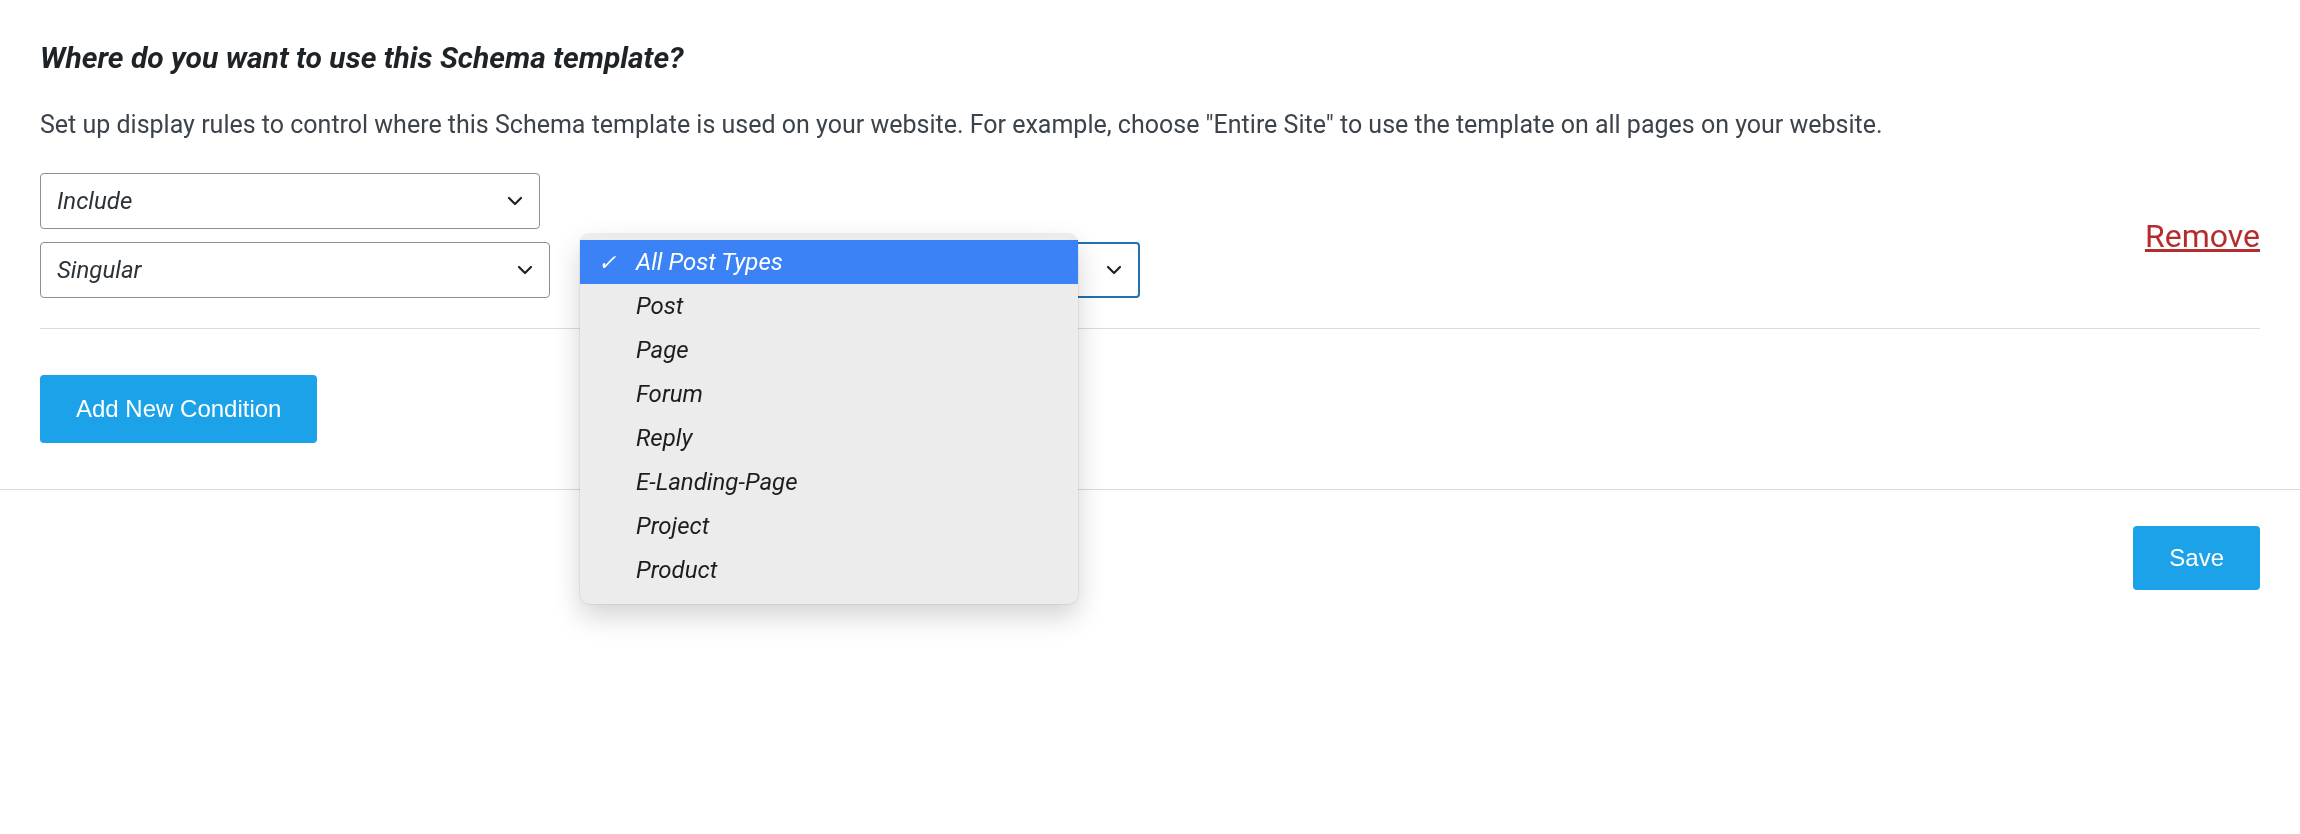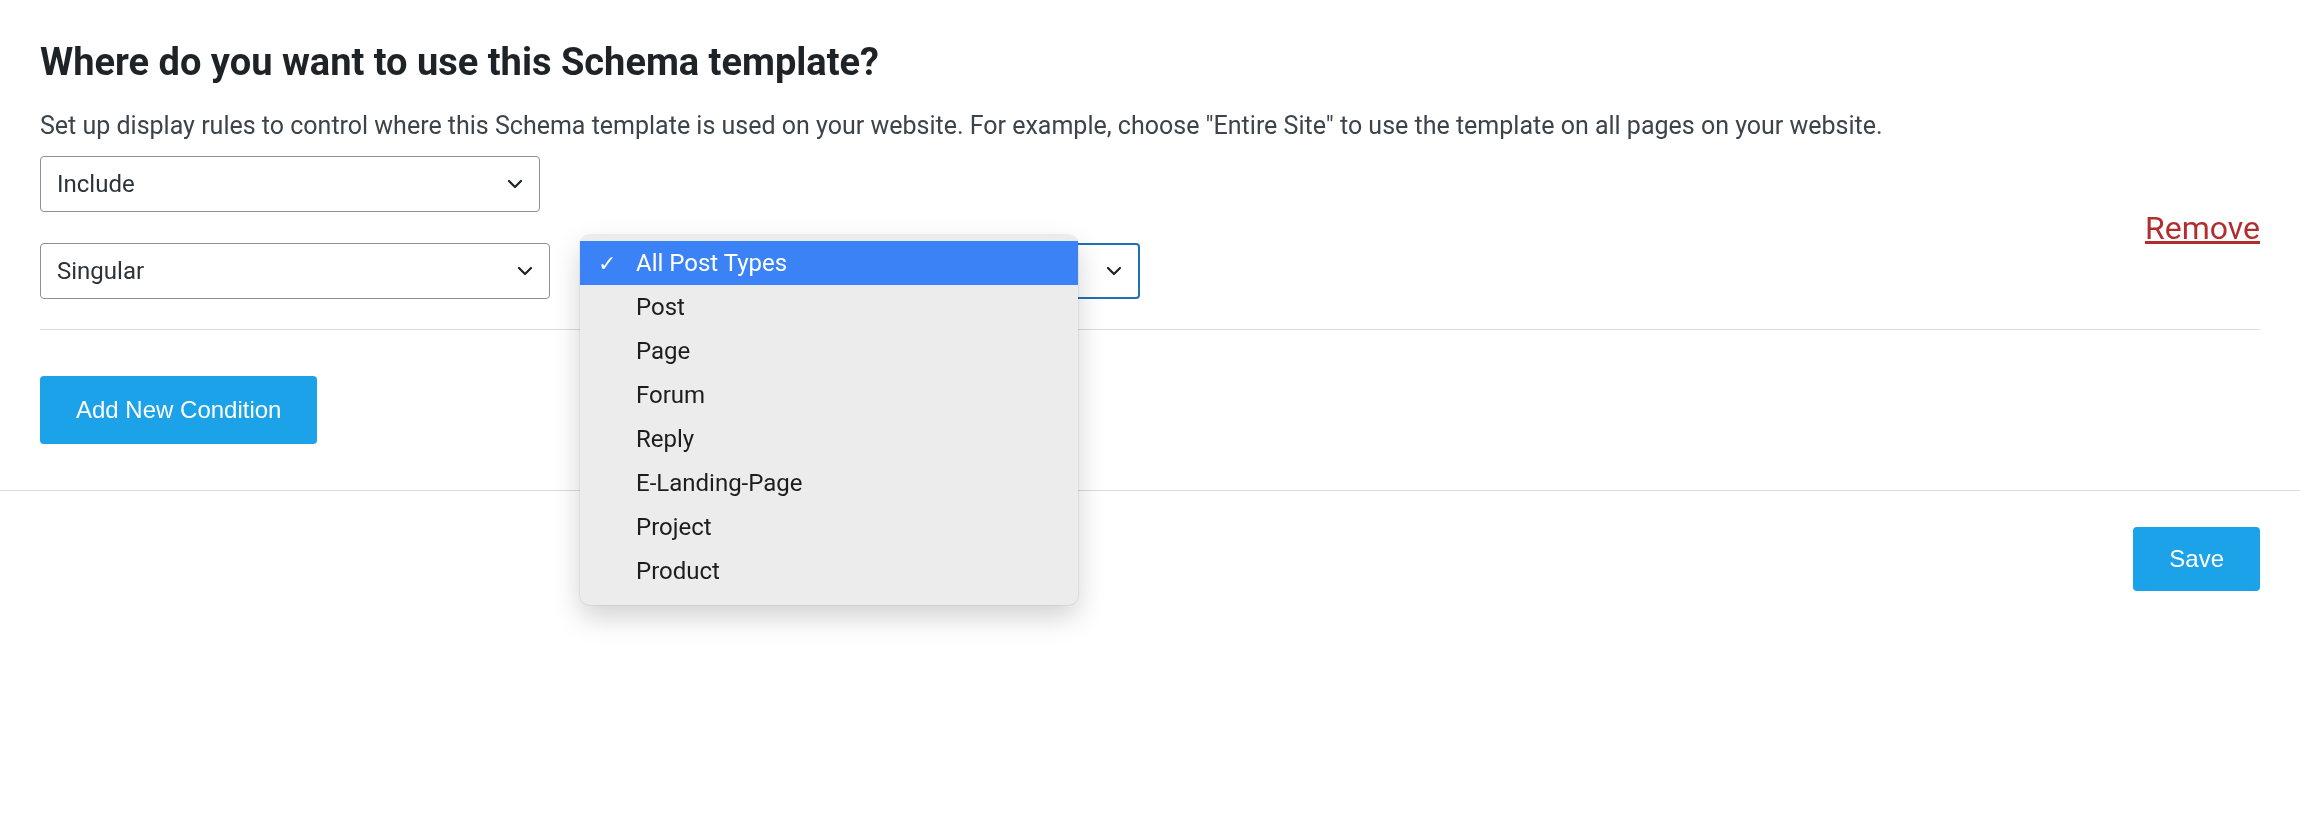--- a/index.html
+++ b/index.html
@@ -9,43 +9,45 @@
     font-family: -apple-system, BlinkMacSystemFont, "Segoe UI", Roboto, Helvetica, Arial, sans-serif;
     background: #fff;
     color: #2c3338;
     width: 2300px;
   }
   .wrap {
     padding: 40px 40px 0 40px;
     position: relative;
   }
   h2.title {
-    font-size: 38px;
+    font-size: 30px;
     font-weight: 700;
     color: #1d2327;
-    margin: 0 0 24px 0;
+    margin: 0 0 32px 0;
+    font-style: italic;
   }
   p.desc {
     font-size: 25px;
     line-height: 1.45;
     color: #3c434a;
-    margin: 0 0 12px 0;
+    margin: 0 0 30px 0;
     max-width: 2200px;
   }
   .condition-row {
     display: flex;
     align-items: center;
     justify-content: space-between;
     margin-bottom: 6px;
   }
   .selects {
     display: flex;
-    gap: 31px;
+    gap: 13px;
     align-items: flex-start;
     flex-direction: column;
+    font-style: italic;
   }
   .row2 {
     display: flex;
     gap: 20px;
     align-items: center;
     position: relative;
   }
   .select {
     position: relative;
     width: 500px;

